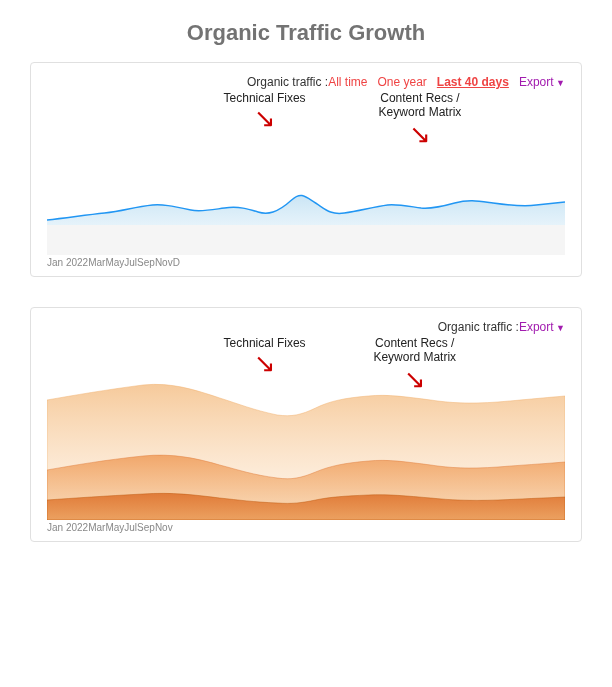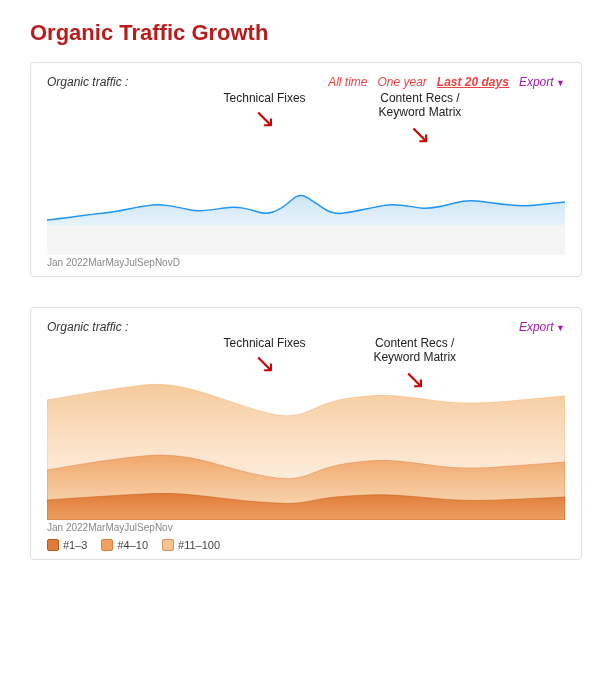--- a/index.html
+++ b/index.html
@@ -6,36 +6,36 @@
     body {
       font-family: Arial, sans-serif;
       background: #fff;
       width: 612px;
       min-height: 687px;
       padding: 20px 30px;
     }
     h1 {
       font-size: 22px;
       font-weight: 600;
-      color: #b91c1c;
+      color: #737373;
       margin-bottom: 16px;
+      text-align: center;
     }
     .chart-section {
       border: 1px solid #e0e0e0;
       border-radius: 4px;
       padding: 12px 16px 8px;
       margin-bottom: 30px;
       position: relative;
     }
     .chart-header {
       display: flex;
       align-items: center;
-      justify-content: space-between;
+      justify-content: flex-end;
       margin-bottom: 6px;
-      font-style: italic;
     }
     .chart-label {
       font-size: 12px;
       color: #333;
       font-weight: 500;
     }
     .chart-controls {
       display: flex;
       align-items: center;
       gap: 10px;
@@ -114,21 +114,21 @@
 <body>
 
 <h1>Organic Traffic Growth</h1>
 
 <div class="chart-section">
   <div class="chart-header">
     <span class="chart-label">Organic traffic :</span>
     <div class="chart-controls">
       <span class="ctrl-btn">All time</span>
       <span class="ctrl-btn">One year</span>
-      <span class="ctrl-btn active">Last 20 days</span>
+      <span class="ctrl-btn active">Last 40 days</span>
       <span class="export-btn">Export</span>
     </div>
   </div>
 
   <div class="chart-area">
 
     <div class="annotation" style="left:42%; top:-4px; transform:translateX(-50%);">
       Technical Fixes<span class="arrow">↘</span>
     </div>
     <div class="annotation" style="left:72%; top:-4px; transform:translateX(-50%); white-space:nowrap;">
@@ -228,27 +228,13 @@
 
   <div class="x-axis-labels">
     <span>Jan 2022</span>
     <span>Mar</span>
     <span>May</span>
     <span>Jul</span>
     <span>Sep</span>
     <span>Nov</span>
   </div>
 
-  <div class="legend">
-    <div class="legend-item">
-      <div class="legend-box" style="background:#e07b39; border-color:#c05a10;"></div>
-      <span>#1–3</span>
-    </div>
-    <div class="legend-item">
-      <div class="legend-box" style="background:#f0a060; border-color:#e08040;"></div>
-      <span>#4–10</span>
-    </div>
-    <div class="legend-item">
-      <div class="legend-box" style="background:#f5c490; border-color:#d09060;"></div>
-      <span>#11–100</span>
-    </div>
-  </div>
 </div>
 
 </body></html>

